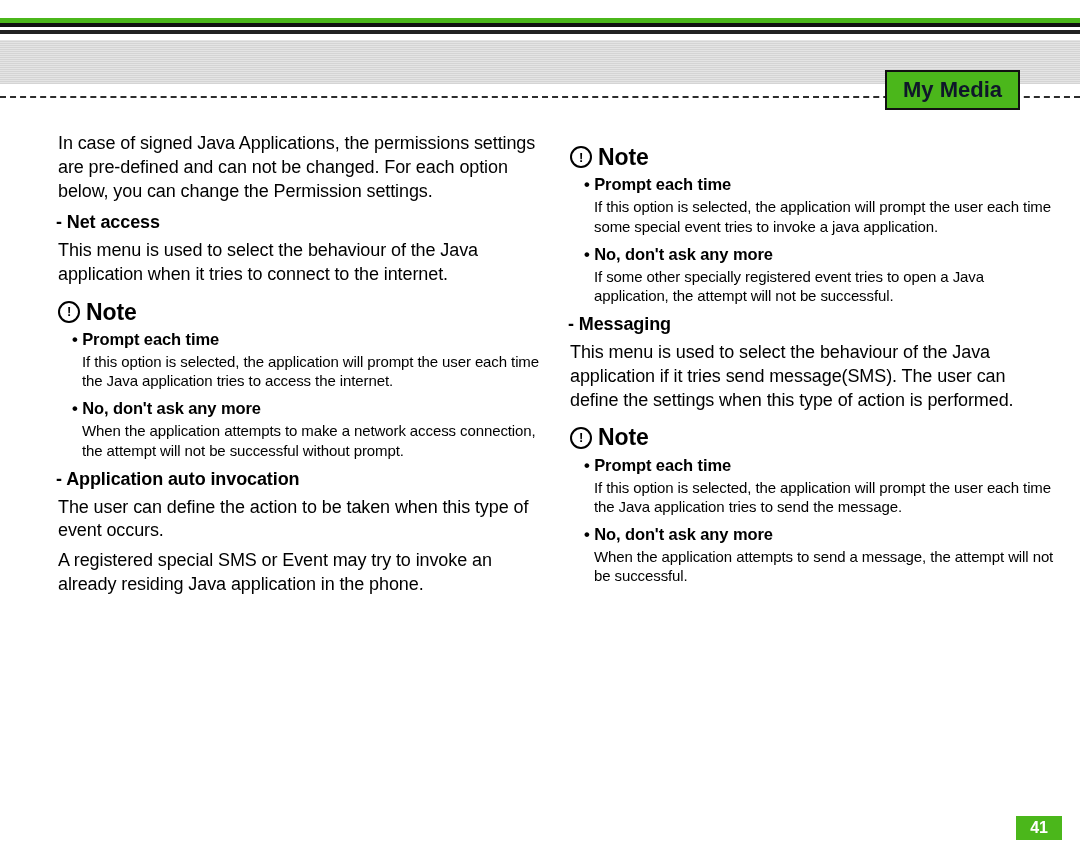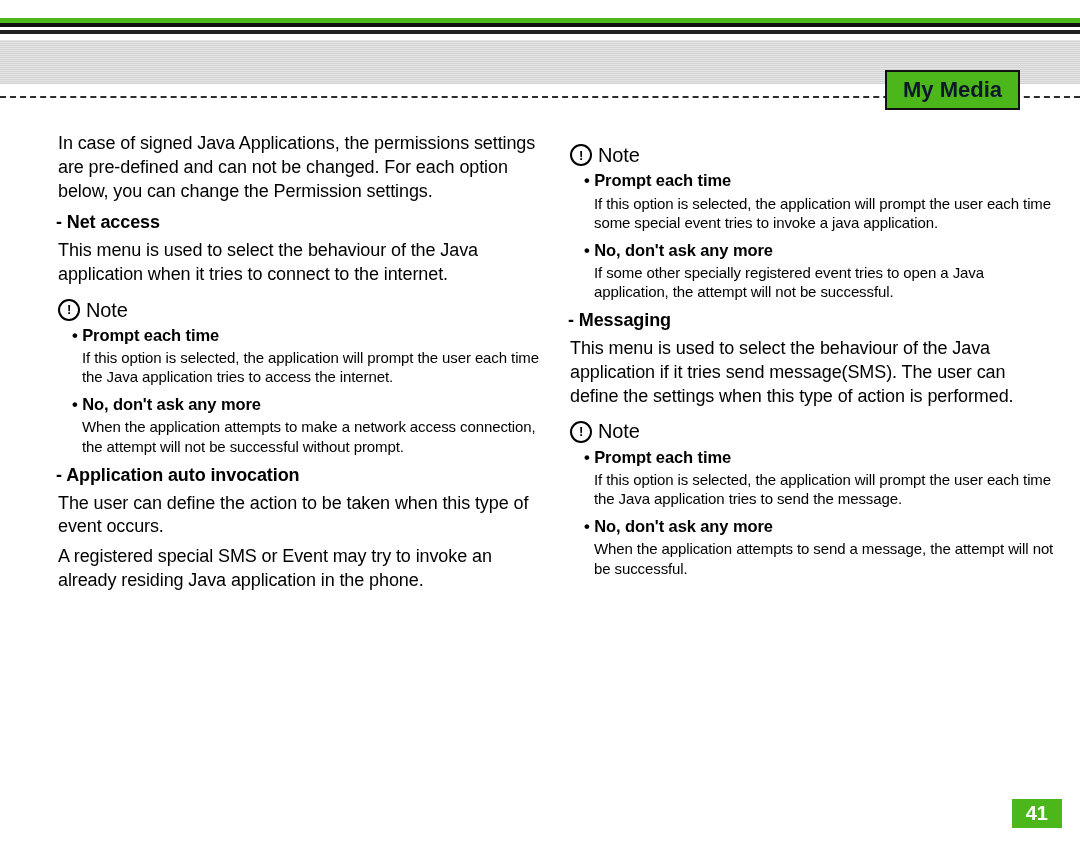--- a/index.html
+++ b/index.html
@@ -85,21 +85,21 @@
     margin: 10px 0 2px 0;
   }
   .note-icon {
     width: 18px; height: 18px; border-radius: 50%;
     border: 2px solid #000;
     display: flex; align-items: center; justify-content:center;
     font-size: 13px; font-weight: bold;
     line-height: 1;
   }
   .note-label {
-    font-weight: normal; font-size: 20px;
+    font-weight: bold; font-size: 23px;
   }
   .note-items {
     font-size: 16.5px;
     padding-left: 14px;
     line-height: 1.28;
   }
   .note-item { margin: 2px 0 8px 0; }
   .note-item-title {
     font-weight: bold;
   }
@@ -107,25 +107,25 @@
     content: "• ";
   }
   .note-item-body {
     margin: 2px 0 0 10px;
     font-size: 15px;
   }
   
   .page-num {
     position: absolute;
     right: 18px;
-    bottom: 36px;
+    bottom: 24px;
     background: #4bb71b;
     color: #fff;
     font-weight: bold;
-    font-size: 20px;
+    font-size: 16px;
     padding: 3px 14px;
   }
 </style>
 </head>
 <body>
 
 <div class="top-band">
   <div class="green-bar-1"></div>
   <div class="green-bar-2"></div>
   <div class="texture"></div>

